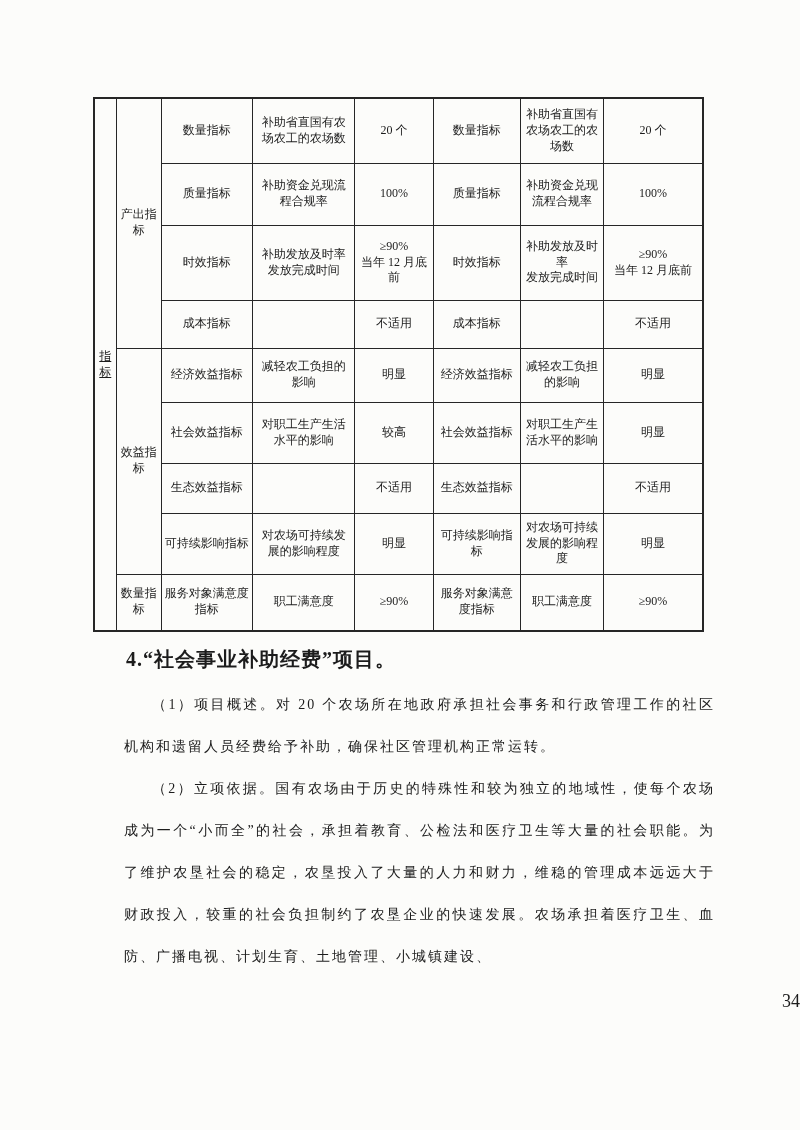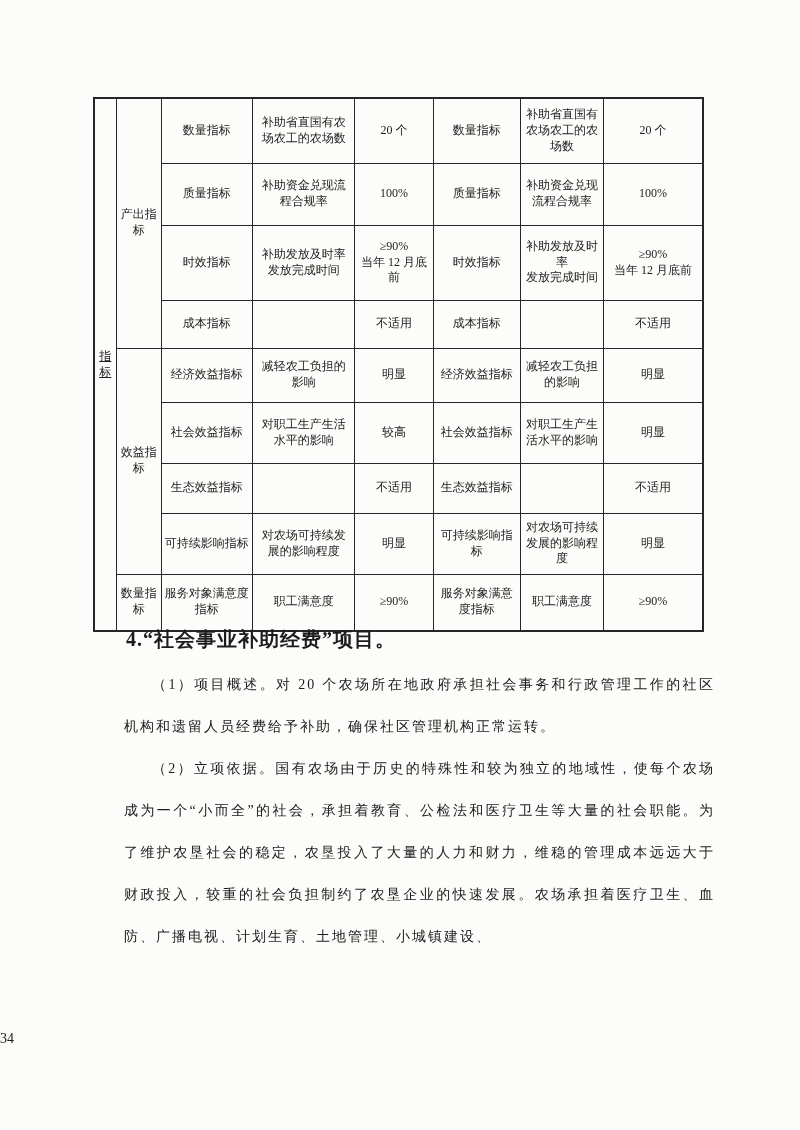--- a/index.html
+++ b/index.html
@@ -66,21 +66,21 @@
   tr.r5 { height: 54px; }
   tr.r6 { height: 61px; }
   tr.r7 { height: 50px; }
   tr.r8 { height: 61px; }
   tr.r9 { height: 57px; }
 
   
   .content {
     position: absolute;
     left: 86px;
-    top: 624px;
+    top: 644px;
     width: 629px;
   }
   .heading {
     font-size: 20px;
     font-weight: bold;
     text-indent: 2em;
     letter-spacing: 1px;
     line-height: 30px;
     margin-bottom: 10px;
   }
@@ -88,25 +88,25 @@
     font-size: 14px;
     line-height: 42px;
     text-align: justify;
     text-indent: 2em;
     letter-spacing: 2px;
     margin-left: 38px;
   }
 
   .page-number {
     position: absolute;
-    top: 1031px;
+    top: 991px;
     left: 0;
     width: 100%;
-    text-align: left;
-    font-size: 14px;
+    text-align: right;
+    font-size: 18px;
     color: #1c1c1c;
   }
 </style>
 </head>
 <body>
 
 <div class="page">
 
   <div class="table-wrap">
     <table class="perf">

